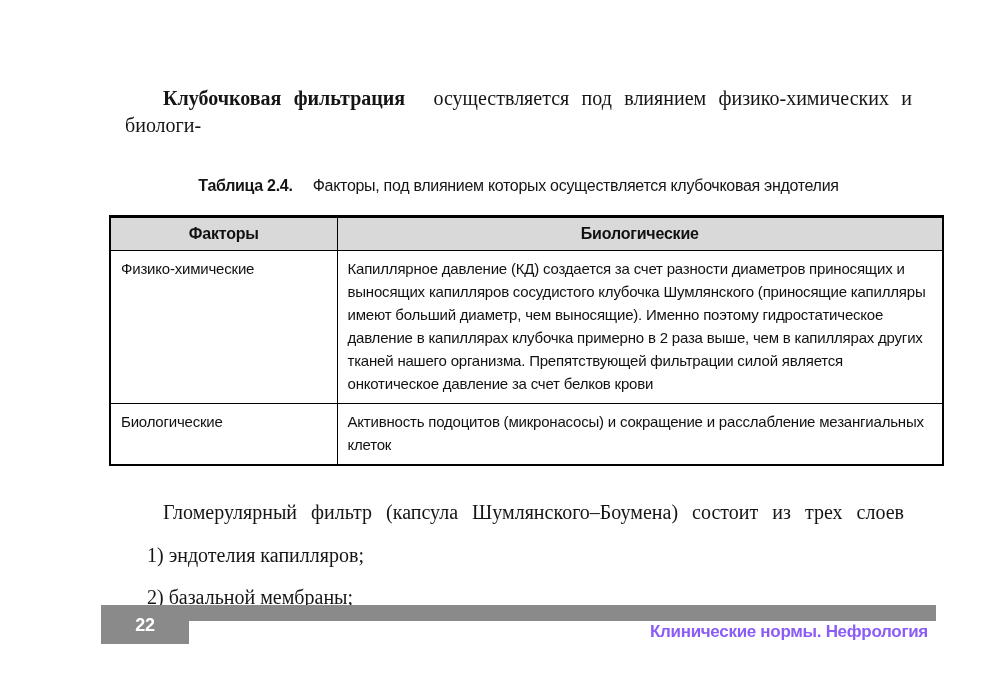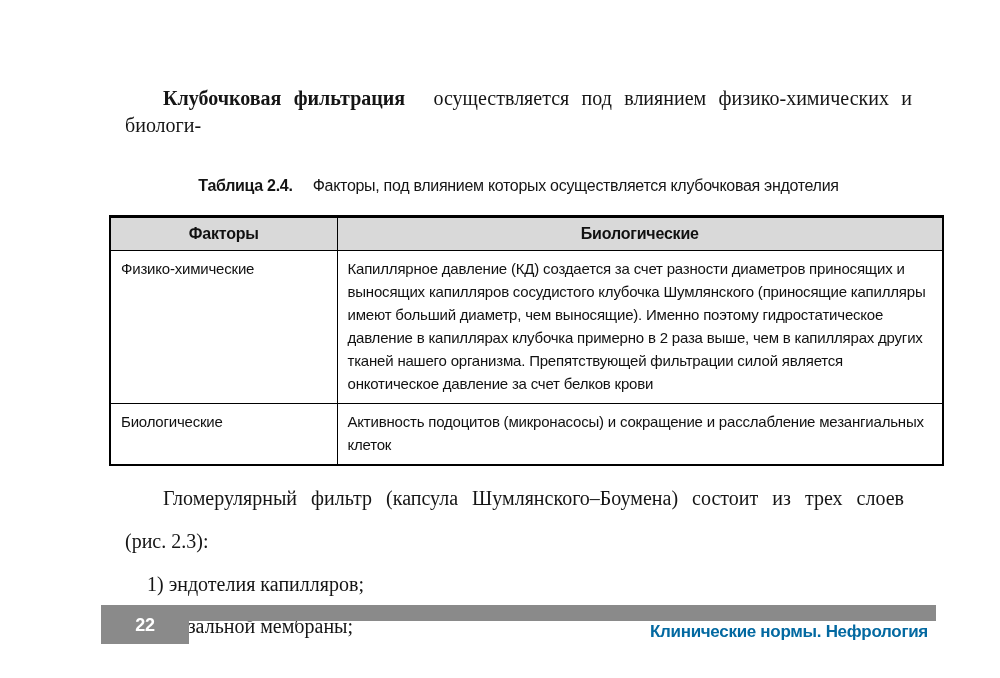--- a/index.html
+++ b/index.html
@@ -60,21 +60,21 @@
   }
   table.factors td {
     vertical-align: top;
     padding: 6px 10px 8px 10px;
     line-height: 23px;
     text-align: left;
   }
   td.col-factor { width: 227px; }
 
   
-  .para2 { margin-top: 3px; font-size: 20px; line-height: 27px; }
+  .para2 { margin-top: 17px; font-size: 20px; line-height: 27px; }
   .list-item { padding-left: 30px; line-height: 26px; }
 
   
   .footer {
     position: absolute;
     left: 85px; top: 589px;
     width: 835px;
   }
   .footer-rule {
     position: absolute;
@@ -95,21 +95,21 @@
     letter-spacing: -0.3px;
     text-align: right;
   }
   .running-title {
     position: absolute;
     right: 0; top: 9px;
     font-family: "Liberation Sans", sans-serif;
     font-weight: bold;
     font-size: 17px;
     letter-spacing: -0.3px;
-    color: #0369a1;
+    color: #8b5cf6;
     text-align: right;
     width: 700px;
   }
 </style>
 </head>
 <body>
 
 <div class="page">
   <div class="content">
 
@@ -133,21 +133,20 @@
         </tr>
         <tr>
           <td class="col-factor">Биологические</td>
           <td>Активность подоцитов (микронасосы) и сокращение и расслабление мезангиальных клеток</td>
         </tr>
       </tbody>
     </table>
 
     <div class="para2">
       <div class="p-line justify-full"><span class="indent"></span><span>Гломерулярный фильтр (капсула Шумлянского–Боумена) состоит из трех слоев</span></div>
-      <div class="p-line">(рис. 2.3):</div>
       <div class="list-item">1) эндотелия капилляров;</div>
       <div class="list-item">2) базальной мембраны;</div>
     </div>
 
   </div>
 
   <div class="footer">
     <div class="footer-rule"></div>
     <div class="page-num-box">22</div>
     <div class="running-title">Клинические нормы. Нефрология</div>

